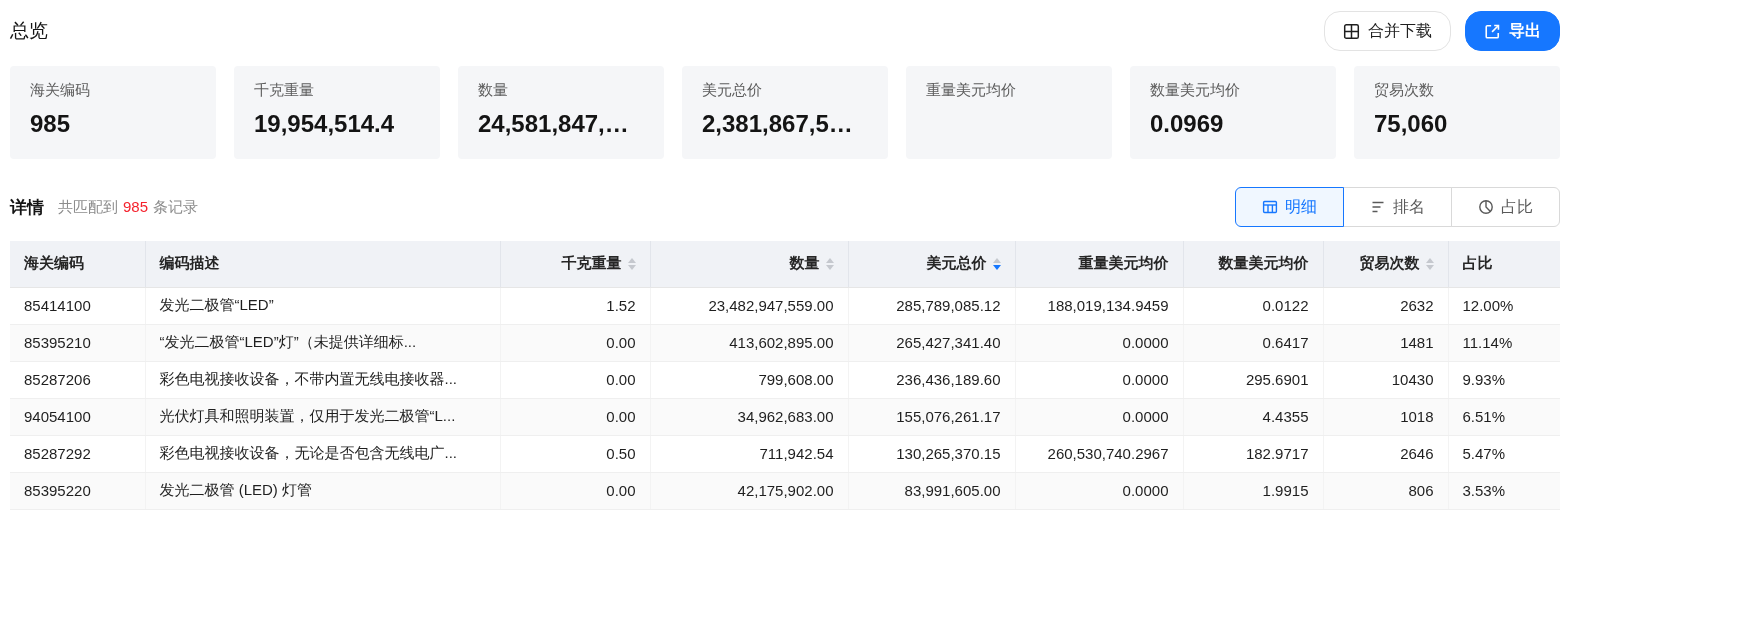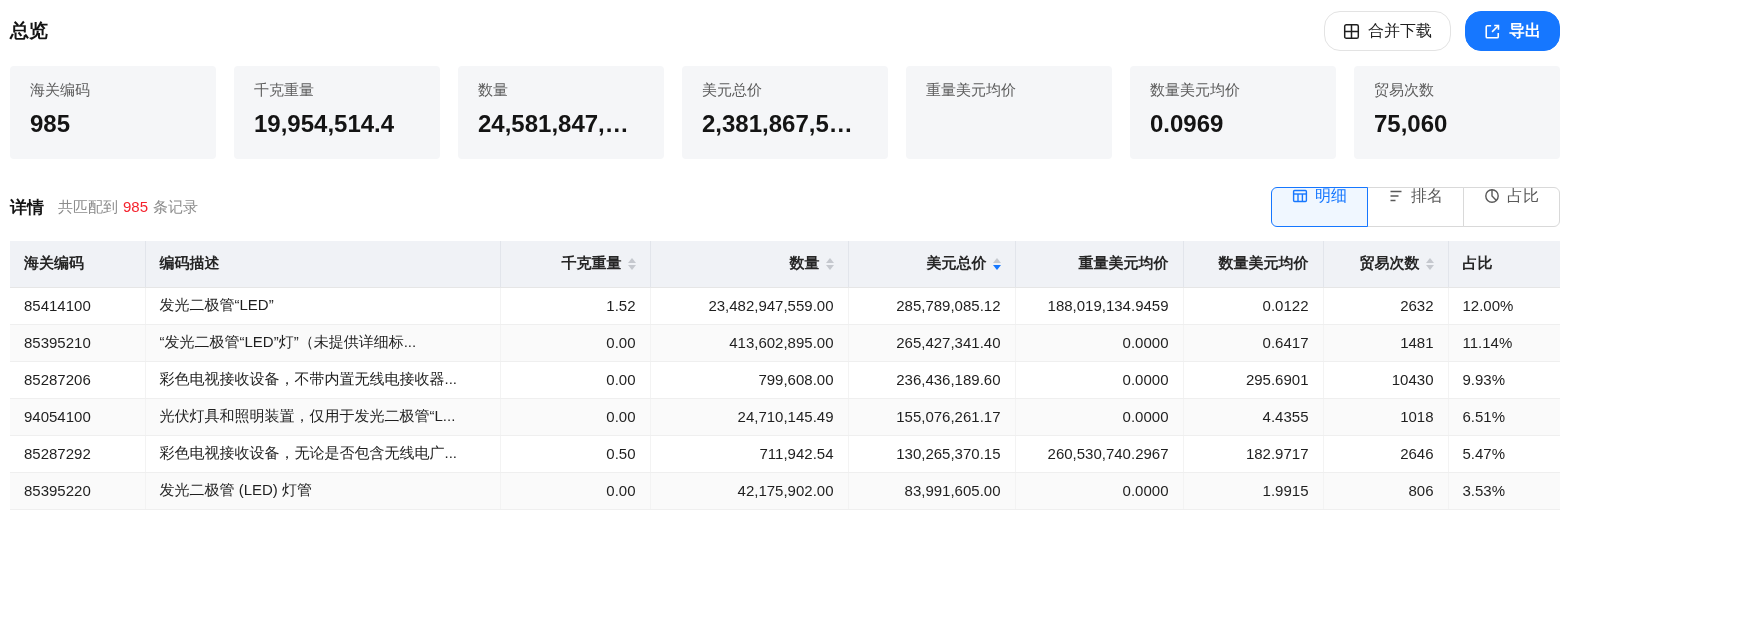--- a/index.html
+++ b/index.html
@@ -8,21 +8,21 @@
     font-family: "Liberation Sans", "DejaVu Sans", sans-serif;
     color: #1f1f1f;
     width: 1751px;
     height: 635px;
     overflow: hidden;
   }
   .page { width: 1560px; padding: 8px 0 0 10px; }
 
   
   .topbar { display: flex; justify-content: space-between; align-items: center; height: 46px; margin-bottom: 12px; }
-  .page-title { font-size: 19px; font-weight: bold; margin: 0; color: #141414; }
+  .page-title { font-size: 19px; font-weight: normal; margin: 0; color: #141414; }
   .topbar-actions { display: flex; gap: 14px; }
   .btn {
     height: 40px; padding: 0 18px; border-radius: 16px; font-size: 16px;
     display: inline-flex; align-items: center; gap: 8px; cursor: pointer;
     font-family: inherit; line-height: 1;
   }
   .btn-default { background: #ffffff; border: 1px solid #e3e3e3; color: #1f1f1f; }
   .btn-primary { background: #1677ff; border: 1px solid #1677ff; color: #ffffff; font-weight: bold; }
   .btn .icon { display: inline-flex; align-items: center; }
 
@@ -37,21 +37,21 @@
 
   
   .details-bar { display: flex; justify-content: space-between; align-items: center; margin-top: 28px; margin-bottom: 14px; gap: 27px; }
   .details-left { display: flex; align-items: center; }
   .details-title { font-size: 17px; font-weight: bold; color: #141414; }
   .match-text { font-size: 15px; color: #8c8c8c; margin-left: 14px; }
   .match-count { color: #f5222d; margin: 0 5px; }
 
   .tab-group { display: flex; }
   .tab {
-    height: 40px; padding: 0 20px; display: inline-flex; align-items: flex-start; gap: 7px;
+    height: 40px; padding: 0 26px; display: inline-flex; align-items: center; gap: 7px;
     background: #ffffff; border: 1px solid #d9d9d9; color: #595959; font-size: 16px;
     cursor: pointer; margin-left: -1px; font-family: inherit; line-height: 1;
   }
   .tab:first-child { border-radius: 6px 0 0 6px; margin-left: 0; }
   .tab:last-child { border-radius: 0 6px 6px 0; }
   .tab.active { color: #1677ff; border-color: #1677ff; background: #f0f7ff; position: relative; z-index: 1; }
   .tab-icon { display: inline-flex; align-items: center; }
 
   
   table { border-collapse: collapse; width: 1550px; table-layout: fixed; }
@@ -257,21 +257,21 @@
           <td class="al-r">236,436,189.60</td>
           <td class="al-r">0.0000</td>
           <td class="al-r">295.6901</td>
           <td class="al-r">10430</td>
           <td class="al-l">9.93%</td>
         </tr>
         <tr>
           <td class="al-l">94054100</td>
           <td class="al-l">光伏灯具和照明装置，仅用于发光二极管“L...</td>
           <td class="al-r">0.00</td>
-          <td class="al-r">24,710,145.49</td>
+          <td class="al-r">34,962,683.00</td>
           <td class="al-r">155,076,261.17</td>
           <td class="al-r">0.0000</td>
           <td class="al-r">4.4355</td>
           <td class="al-r">1018</td>
           <td class="al-l">6.51%</td>
         </tr>
         <tr>
           <td class="al-l">85287292</td>
           <td class="al-l">彩色电视接收设备，无论是否包含无线电广...</td>
           <td class="al-r">0.50</td>

